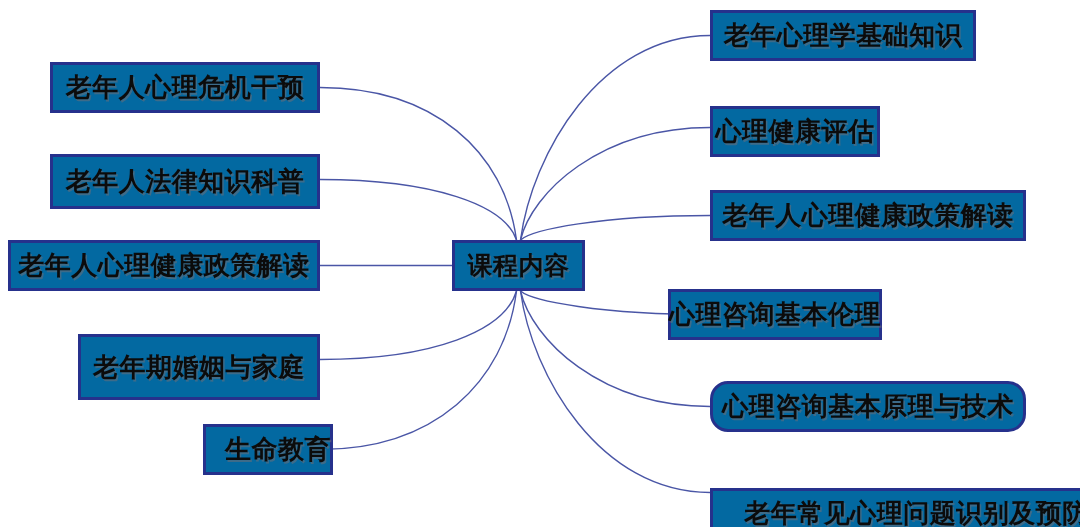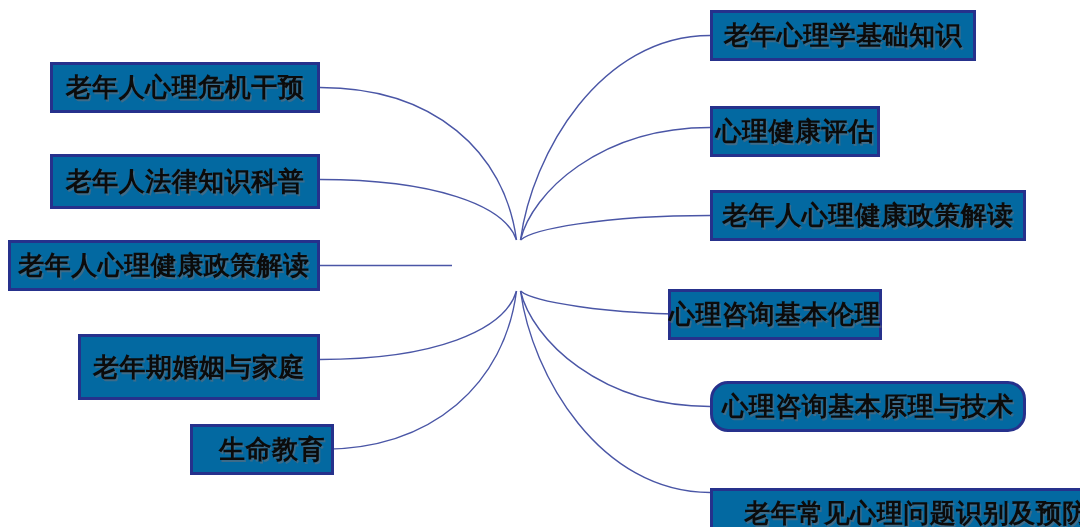--- a/index.html
+++ b/index.html
@@ -61,35 +61,38 @@
       <path d="M 320 359.5 C 433.97 359.5, 504.71 330.73, 516.5 291" fill="none" stroke="#4a56a6" stroke-width="1.4"></path>
       <path d="M 320 449.5 C 433.97 449.5, 504.71 382.93, 516.5 291" fill="none" stroke="#4a56a6" stroke-width="1.4"></path>
       <path d="M 520.5 240 C 531.87 154.11, 600.09 35.5, 710 35.5" fill="none" stroke="#4a56a6" stroke-width="1.4"></path>
       <path d="M 520.5 240 C 531.87 192.75, 600.09 127.5, 710 127.5" fill="none" stroke="#4a56a6" stroke-width="1.4"></path>
       <path d="M 520.5 240 C 531.87 229.71, 600.09 215.5, 710 215.5" fill="none" stroke="#4a56a6" stroke-width="1.4"></path>
       <path d="M 520.5 291 C 531.87 300.87, 600.09 314.5, 710 314.5" fill="none" stroke="#4a56a6" stroke-width="1.4"></path>
       <path d="M 520.5 291 C 531.87 339.51, 600.09 406.5, 710 406.5" fill="none" stroke="#4a56a6" stroke-width="1.4"></path>
       <path d="M 520.5 291 C 531.87 375.63, 600.09 492.5, 710 492.5" fill="none" stroke="#4a56a6" stroke-width="1.4"></path>
     </svg>
 
+  <div class="node hub" id="hub-node" style="left: 452px; top: 240px; width: 133px; height: 51px;">
+    <span class="node-label">课程内容</span>
+  </div>
 
   <div id="left-nodes">
       <div class="node leaf" style="left: 50px; top: 62px; width: 270px; height: 51px;">
         <span class="node-label">老年人心理危机干预</span>
       </div>
       <div class="node leaf" style="left: 50px; top: 154px; width: 270px; height: 55px;">
         <span class="node-label">老年人法律知识科普</span>
       </div>
       <div class="node leaf" style="left: 8px; top: 240px; width: 312px; height: 51px; justify-content: center;">
         <span class="node-label">老年人心理健康政策解读</span>
       </div>
       <div class="node leaf" style="left: 78px; top: 334px; width: 242px; height: 66px;">
         <span class="node-label">老年期婚姻与家庭</span>
       </div>
-      <div class="node leaf" style="left: 190px; top: 424px; width: 144px; height: 51px; padding-left: 20px;">
+      <div class="node leaf" style="left: 203px; top: 424px; width: 130px; height: 51px; padding-left: 20px;">
         <span class="node-label">生命教育</span>
       </div>
     </div>
   <div id="right-nodes">
       <div class="node leaf" style="left: 710px; top: 10px; width: 266px; height: 51px;">
         <span class="node-label">老年心理学基础知识</span>
       </div>
       <div class="node leaf" style="left: 710px; top: 106px; width: 170px; height: 51px;">
         <span class="node-label">心理健康评估</span>
       </div>

